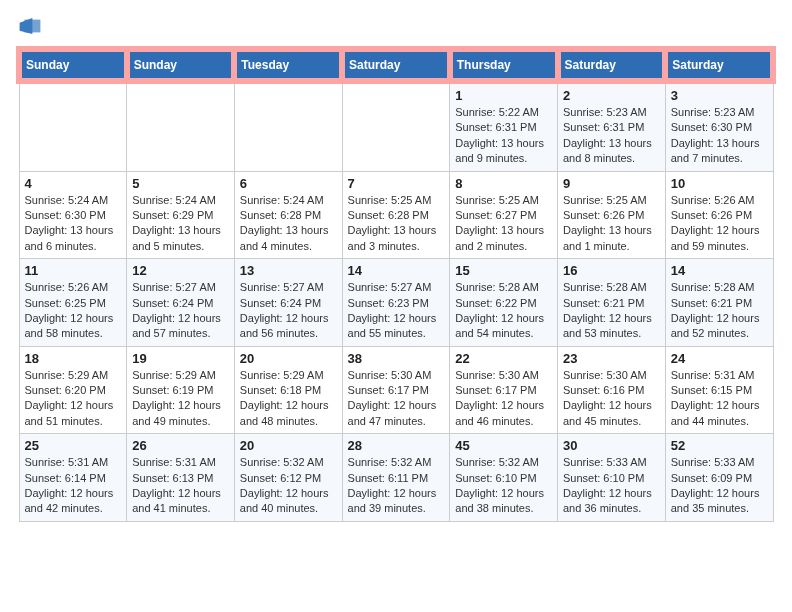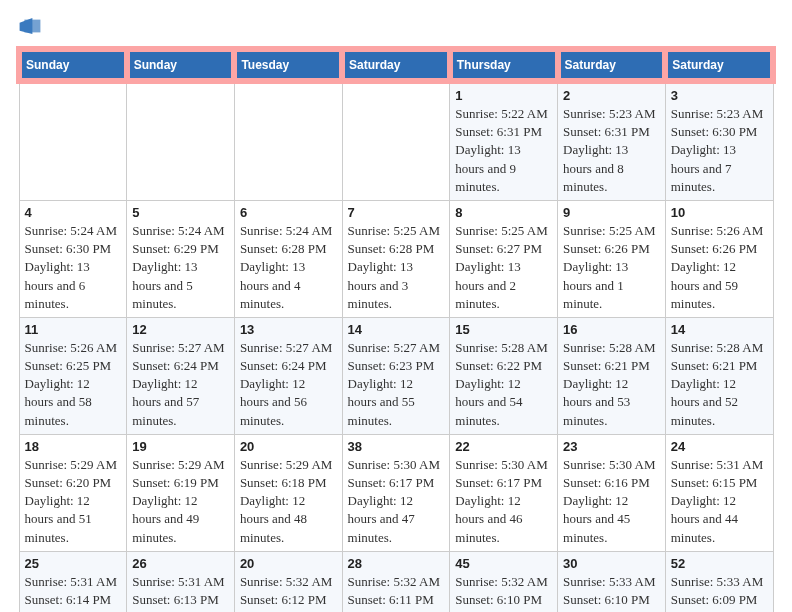--- a/index.html
+++ b/index.html
@@ -75,24 +75,23 @@
     tbody tr:nth-child(even) td {
       background: #fff;
     }
     .day-number {
       font-size: 13px;
       font-weight: bold;
       margin-bottom: 2px;
       display: block;
     }
     .day-info {
-      font-size: 13px;
+      font-size: 11px;
       line-height: 1.4;
       color: #333;
-      font-family: Liberation Serif, serif;
     }
     .empty-cell {
       background: #fff !important;
     }
   </style>
 </head>
 <body>
 
 <div class="header-area">
   <div class="logo">

